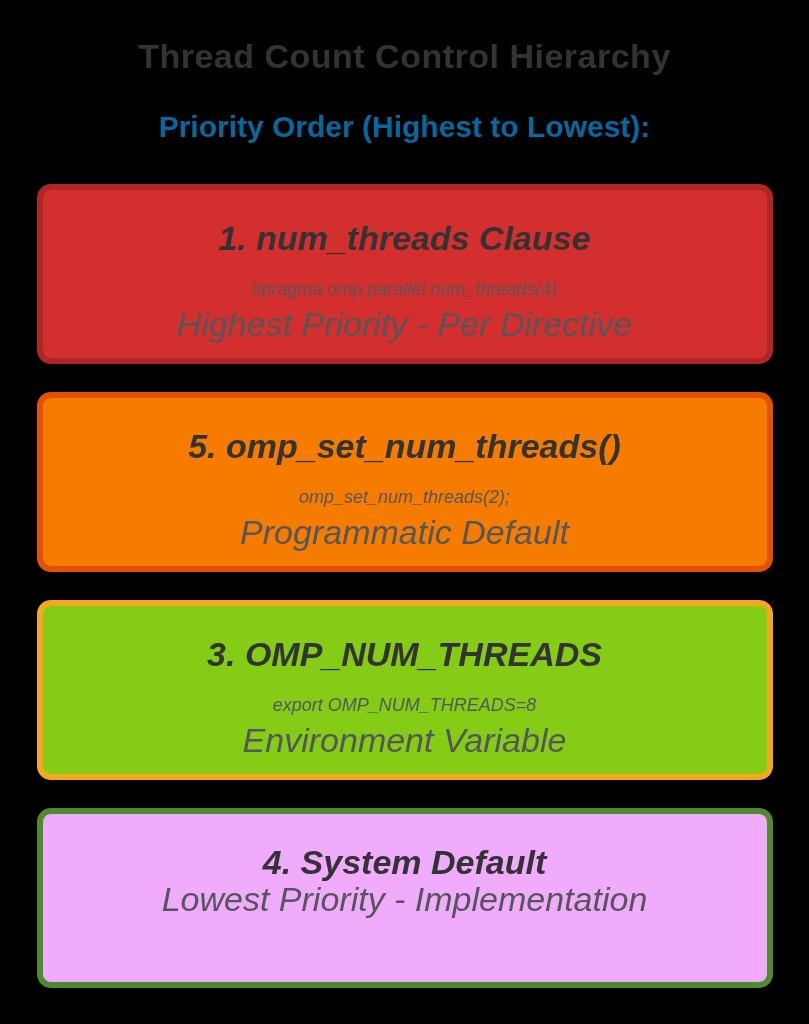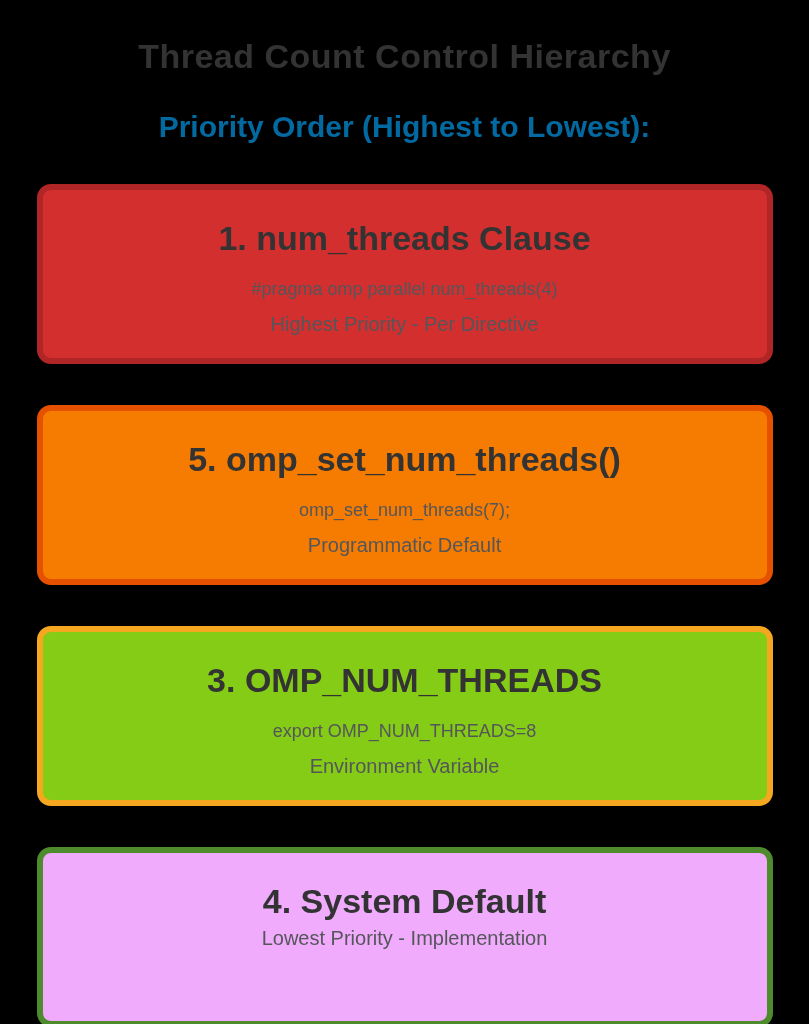--- a/index.html
+++ b/index.html
@@ -30,61 +30,62 @@
     font-weight: bold;
     color: #0369a1;
   }
   .stack {
     margin-top: 39px;
   }
   .level-card {
     box-sizing: border-box;
     width: 736px;
     height: 180px;
-    margin: 0 auto 41px auto;
+    margin: 0 auto 28px auto;
     border: 6px solid transparent;
     border-radius: 14px;
     text-align: center;
     padding-top: 28px;
+    font-style: italic;
   }
   .level-title {
     font-size: 34px;
     line-height: 40px;
     font-weight: bold;
     color: #333333;
   }
   .level-code {
     margin-top: 14px;
     font-size: 18px;
     line-height: 35px;
     color: #55565a;
   }
   .level-desc {
-    font-size: 20px;
+    font-size: 34px;
     line-height: 35px;
     color: #55565a;
   }
 </style>
 </head>
 <body style="background: rgb(0, 0, 0);">
 
 <h1 class="page-title">Thread Count Control Hierarchy</h1>
 <h2 class="page-subtitle">Priority Order (Highest to Lowest):</h2>
 
 <div class="stack">
 
   <div class="level-card" style="background: rgb(211, 47, 47); border-color: rgb(176, 37, 37);">
     <div class="level-title">1. num_threads Clause</div>
     <div class="level-code">#pragma omp parallel num_threads(4)</div>
     <div class="level-desc">Highest Priority - Per Directive</div>
   </div>
 
   <div class="level-card" style="background: rgb(245, 124, 0); border-color: rgb(230, 81, 0);">
     <div class="level-title">5. omp_set_num_threads()</div>
-    <div class="level-code">omp_set_num_threads(7);</div>
+    <div class="level-code">omp_set_num_threads(2);</div>
     <div class="level-desc">Programmatic Default</div>
   </div>
 
   <div class="level-card" style="background: #84cc16; border-color: rgb(245, 168, 31);">
     <div class="level-title">3. OMP_NUM_THREADS</div>
     <div class="level-code">export OMP_NUM_THREADS=8</div>
     <div class="level-desc">Environment Variable</div>
   </div>
 
   <div class="level-card" style="background: #f0abfc; border-color: rgb(78, 139, 44);">

